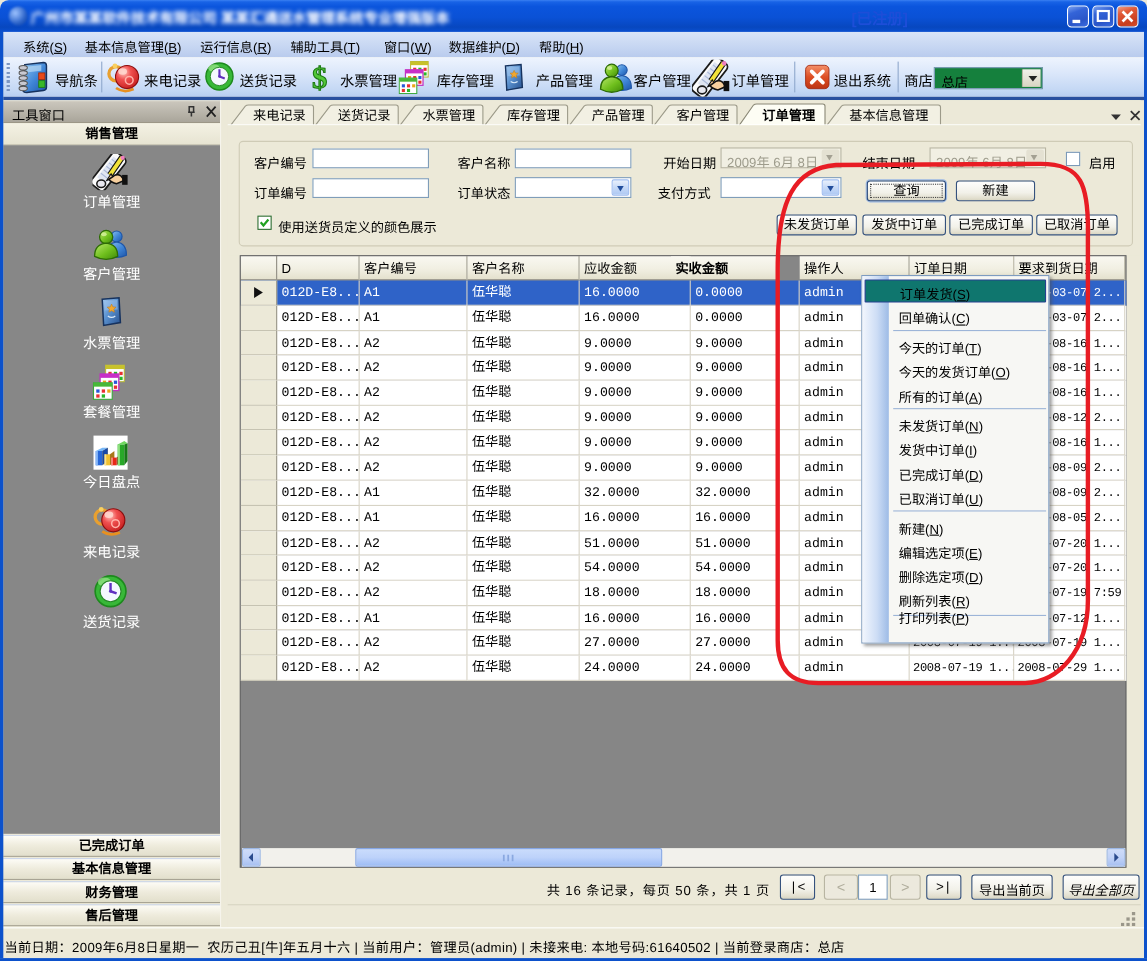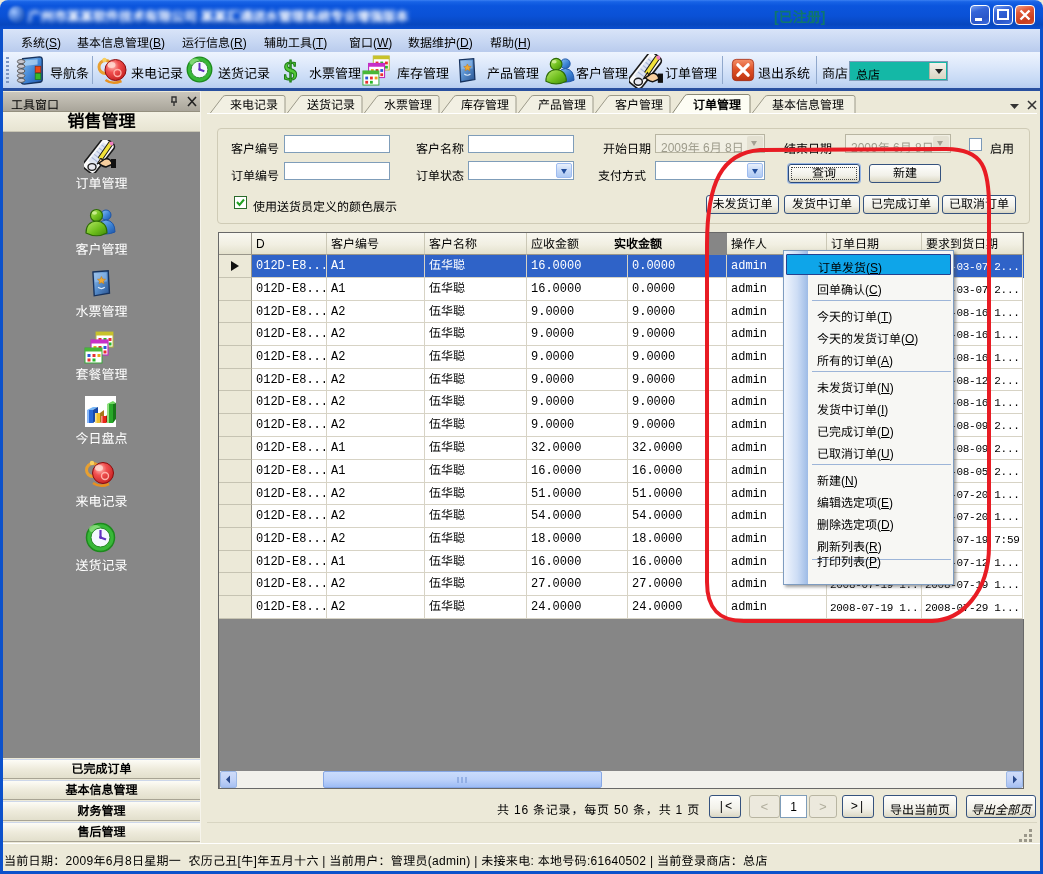--- a/index.html
+++ b/index.html
@@ -5,21 +5,21 @@
   html,body{margin:0;padding:0;}
   body{width:1043px;height:874px;overflow:hidden;position:relative;
        font-family:"Liberation Sans",sans-serif;background:#ece9d8;}
   .abs{position:absolute;}
   
   #titlebar{left:0;top:0;width:1043px;height:29px;
     background:linear-gradient(180deg,#3a80f2 0%,#1863e6 6%,#0b55dd 20%,#0a51d6 55%,#0747bf 85%,#0a4fd0 100%);
     border-radius:8px 8px 0 0;}
   #titletext{left:28px;top:6px;width:720px;height:18px;color:#fff;font-size:13px;font-weight:bold;
     white-space:nowrap;filter:blur(2.1px);overflow:hidden;}
-  #titlereg{left:755px;top:6px;color:#0f766e;font-size:14px;font-weight:bold;padding-left:19px;}
+  #titlereg{left:755px;top:6px;color:#1d4ed8;font-size:14px;font-weight:bold;padding-left:19px;}
   .tbtn{top:5px;width:20px;height:20px;border-radius:4px;border:1px solid #fff;
     box-sizing:border-box;color:#fff;}
   #btnmin{left:970px;background:linear-gradient(160deg,#7ba1ef 0%,#3464d8 30%,#2a55c8 70%,#3b6ce0 100%);}
   #btnmax{left:993px;background:linear-gradient(160deg,#7ba1ef 0%,#3464d8 30%,#2a55c8 70%,#3b6ce0 100%);}
   #btncls{left:1015px;background:linear-gradient(160deg,#f1a186 0%,#e25a38 30%,#c83d1e 75%,#d6502c 100%);}
   #appicon{left:8px;top:6px;width:17px;height:17px;border-radius:50%;
     background:radial-gradient(circle at 35% 35%,#9ec3ff,#2b63c9 60%,#123d8f);filter:blur(1px);}
   #menubar{left:3px;top:29px;width:1037px;height:23px;
     background:linear-gradient(180deg,#d9e4f8 0%,#c6d6f2 60%,#b9cbed 100%);}
   .mitem{top:33px;font-size:12px;color:#000;white-space:nowrap;}
@@ -30,21 +30,21 @@
   .tsep{top:56px;width:1px;height:28px;background:#90a8cc;}
   .tgrip{left:6px;top:57px;width:3px;height:26px;
     background:repeating-linear-gradient(180deg,#7c96c2 0px,#7c96c2 2px,transparent 2px,transparent 4px);}
   
   #dockhdr{left:3px;top:92px;width:197px;height:19px;
     background:linear-gradient(180deg,#dcd9d0 0%,#c0bcb0 70%,#b2ae a1 100%);
     background:linear-gradient(180deg,#cbc7bd 0%,#a9a59a 100%);
     border-bottom:1px solid #94907f;font-size:12px;color:#000;}
   #salehdr{left:3px;top:112px;width:197px;height:19px;
     background:linear-gradient(180deg,#f4f2e4 0%,#e7e4d2 100%);border-bottom:1px solid #c8c5b4;
-    text-align:center;font-size:17px;font-weight:bold;color:#000;line-height:19px;}
+    text-align:center;font-size:12px;font-weight:bold;color:#000;line-height:19px;}
   #dockbody{left:3px;top:132px;width:197px;height:626px;background:#878787;}
   .sicon{left:84px;width:33px;height:33px;}
   .slabel{left:3px;width:197px;text-align:center;color:#fff;font-size:13px;}
   .bbar{left:3px;width:197px;height:18px;background:linear-gradient(180deg,#fdfcf6 0%,#eeebdc 50%,#e2dfcc 100%);
     border-top:1px solid #cdd7ea;border-bottom:1px solid #a8a annotate;border-bottom:1px solid #a8a494;
     text-align:center;font-size:12px;font-weight:bold;line-height:18px;color:#000;}
   #splitter{left:200px;top:91px;width:7px;height:752px;background:#ece9d8;border-left:1px solid #f6f4ec;}
   
   #tabstrip{left:207px;top:91px;width:830px;height:23px;background:#ece9d8;}
   #tabline{left:207px;top:113px;width:830px;height:1px;background:#fff;}
@@ -100,21 +100,21 @@
   #br{left:1040px;top:29px;width:3px;height:842px;background:#0c51cb;}
   #bb{left:0;top:871px;width:1043px;height:3px;background:#0c51cb;}
   
   #ctxmenu{left:783px;top:250px;width:171px;height:335px;background:#f7f7f4;
     border:1px solid #7e9cc0;box-shadow:2px 2px 3px rgba(80,80,80,.55);box-sizing:border-box;}
   #ctxstrip{position:absolute;left:0;top:0;width:24px;height:100%;
     background:linear-gradient(90deg,#f2f6fd 0%,#cdddf5 55%,#9dbbe6 100%);}
   .mi{position:absolute;left:26px;width:143px;height:21px;font-size:12px;color:#000;
     padding:3px 0 0 7px;box-sizing:border-box;white-space:nowrap;}
   .msep{position:absolute;left:28px;width:139px;height:1px;background:#9db5d8;}
-  .mhot{left:2px !important;width:165px !important;padding-left:31px !important;background:#0ea5e9;border:1px solid #26418f;border-radius:1px;}
+  .mhot{left:2px !important;width:165px !important;padding-left:31px !important;background:#0f766e;border:1px solid #26418f;border-radius:1px;}
 </style>
 </head>
 <body>
 
 <div class="abs" id="titlebar"></div>
 <div class="abs" id="appicon"></div>
 <div class="abs" id="titletext">广州市某某软件技术有限公司 某某汇通送水管理系统专业增强版本</div>
 <div class="abs" id="titlereg">[已注册]</div>
 <div class="abs tbtn" id="btnmin"><svg width="18" height="18">
       <rect x="4" y="12" width="7" height="3" fill="#fff"></rect>
@@ -312,21 +312,21 @@
     <use href="#i-scrollpen"></use>
   </svg>
 <div class="abs titem" style="left:665px">订单管理</div>
 <div class="abs tsep" style="left:722px"></div>
 <svg class="abs" style="left:730px;top:57px" width="26" height="26">
     <use href="#i-exit"></use>
   </svg>
 <div class="abs titem" style="left:758px">退出系统</div>
 <div class="abs tsep" style="left:816px"></div>
 <div class="abs titem" style="left:822px">商店</div>
-<div class="abs" style="left:849px;top:61px;width:99px;height:20px;background:#14b8a6;border:1px solid #7f9db9;box-sizing:border-box;">
+<div class="abs" style="left:849px;top:61px;width:99px;height:20px;background:#15803d;border:1px solid #7f9db9;box-sizing:border-box;">
   <span style="position:absolute;left:6px;top:3px;font-size:12px;">总店</span>
   <div style="position:absolute;right:1px;top:1px;width:16px;height:16px;background:linear-gradient(180deg,#f2f1ea,#d8d5c2);border-left:1px solid #b8b5a2;"></div>
   <div style="position:absolute;right:4px;top:7px;border-left:4px solid transparent;border-right:4px solid transparent;border-top:5px solid #222;"></div>
 </div>
 
 <div class="abs" id="dockhdr">
     <span style="position:absolute;left:8px;top:3px;">工具窗口</span>
   <svg style="position:absolute;left:165px;top:3px" width="12" height="13">
       <path d="M4 2 h4 v5 h-4 z M3 7 h6 M6 7 v4" stroke="#333" stroke-width="1.4" fill="none"></path>
     </svg>

